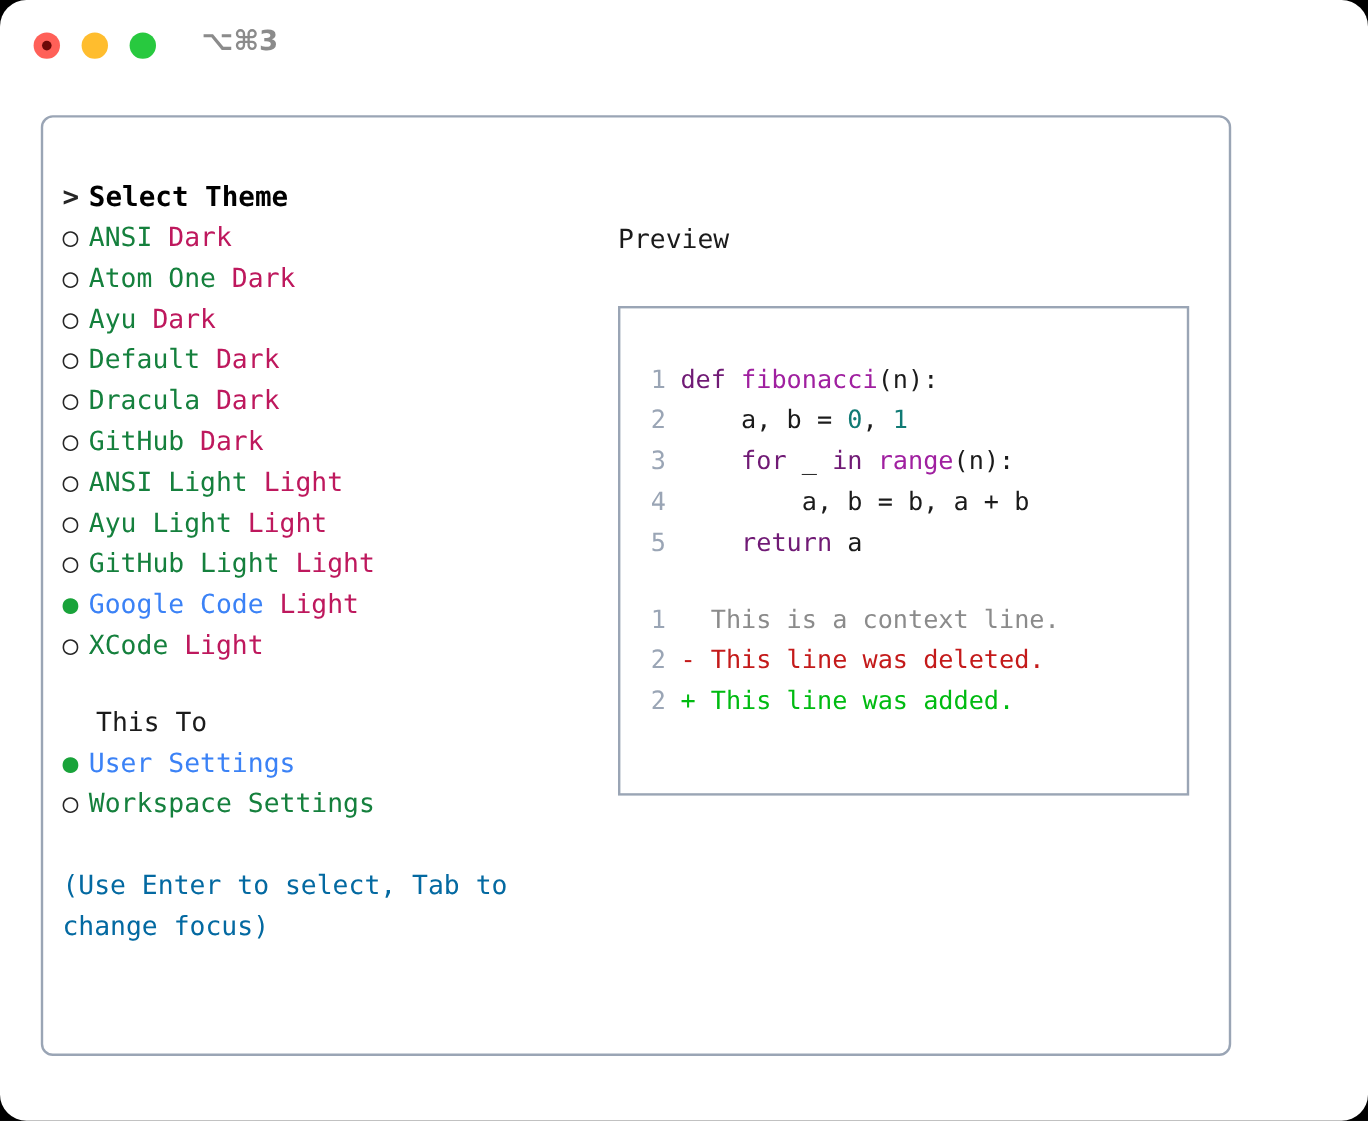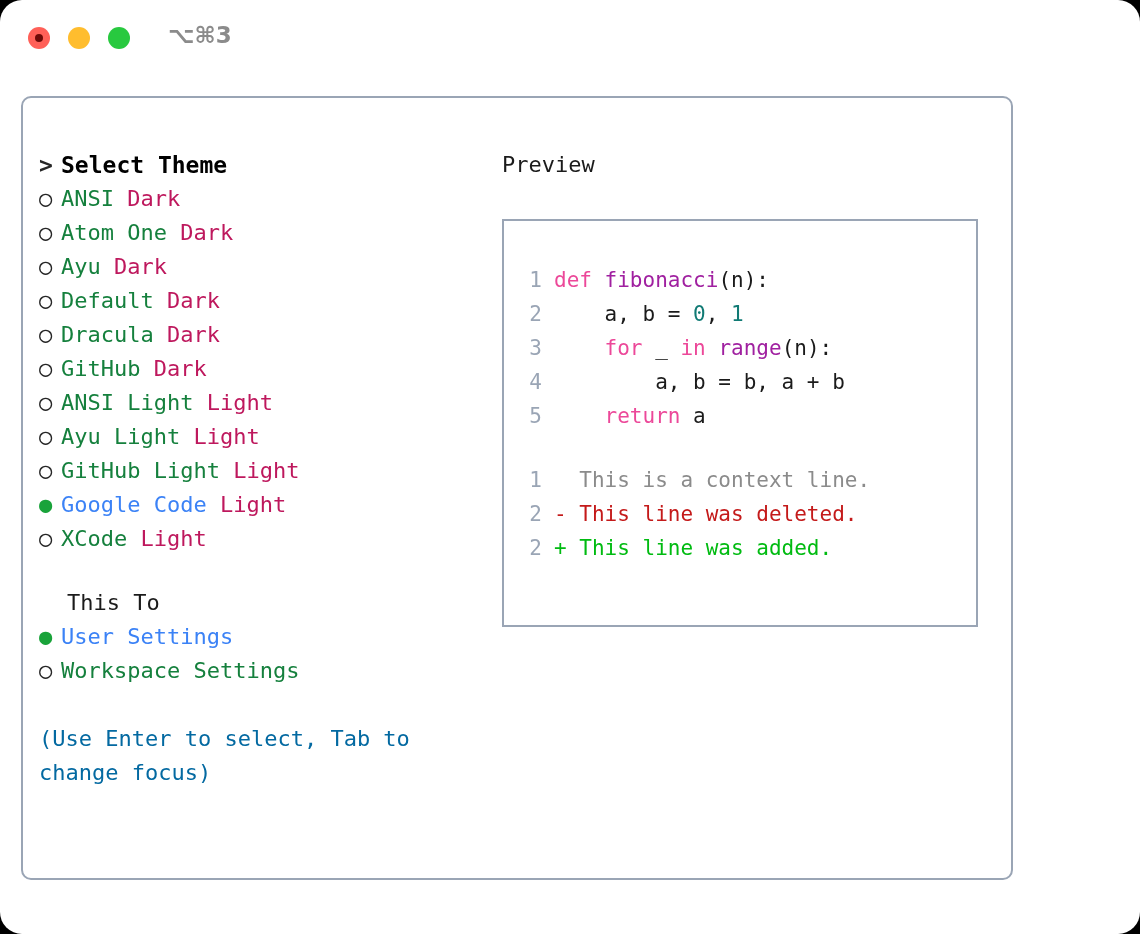--- a/index.html
+++ b/index.html
@@ -56,21 +56,21 @@
     font-size: 23px;
     font-weight: bold;
     color: #8b8b8b;
     letter-spacing: 0px;
     font-family: "DejaVu Sans", "Liberation Sans", sans-serif;
   }
 
   
   #panel {
     position: absolute;
-    left: 21px;
+    left: 34px;
     top: 96px;
     width: 992px;
     height: 784px;
     border: 2px solid #9aa5b5;
     border-radius: 10px;
     box-sizing: border-box;
     background: #ffffff;
   }
 
   
@@ -123,20 +123,21 @@
     position: absolute;
     left: 479px;
     top: 50px;
     width: 490px;
   }
   #preview-title {
     font-size: 22px;
     color: #1b1b1b;
     line-height: 34px;
     height: 34px;
+    margin-top: 36px;
   }
   #preview-box {
     margin-top: 37px;
     width: 476px;
     height: 408px;
     border: 2px solid #9aa5b5;
     box-sizing: border-box;
     background: #ffffff;
     padding: 42px 0 0 12px;
   }
@@ -146,21 +147,21 @@
     font-size: 21px;
     white-space: pre;
   }
   .lno {
     display: inline-block;
     width: 26px;
     text-align: right;
     color: #9aa5b5;
     margin-right: 12px;
   }
-  .tok-kw   { color: #ec4899; }
+  .tok-kw   { color: #701a75; }
   .tok-fn   { color: #a020a0; }
   .tok-num  { color: #107a74; }
   .tok-pln  { color: #1b1b1b; }
   .dif-ctx  { color: #8b8b8b; }
   .dif-del  { color: #c41a1a; }
   .dif-add  { color: #00bb11; }
   .gap-line { height: 30px; }
 </style>
 </head>
 <body>

